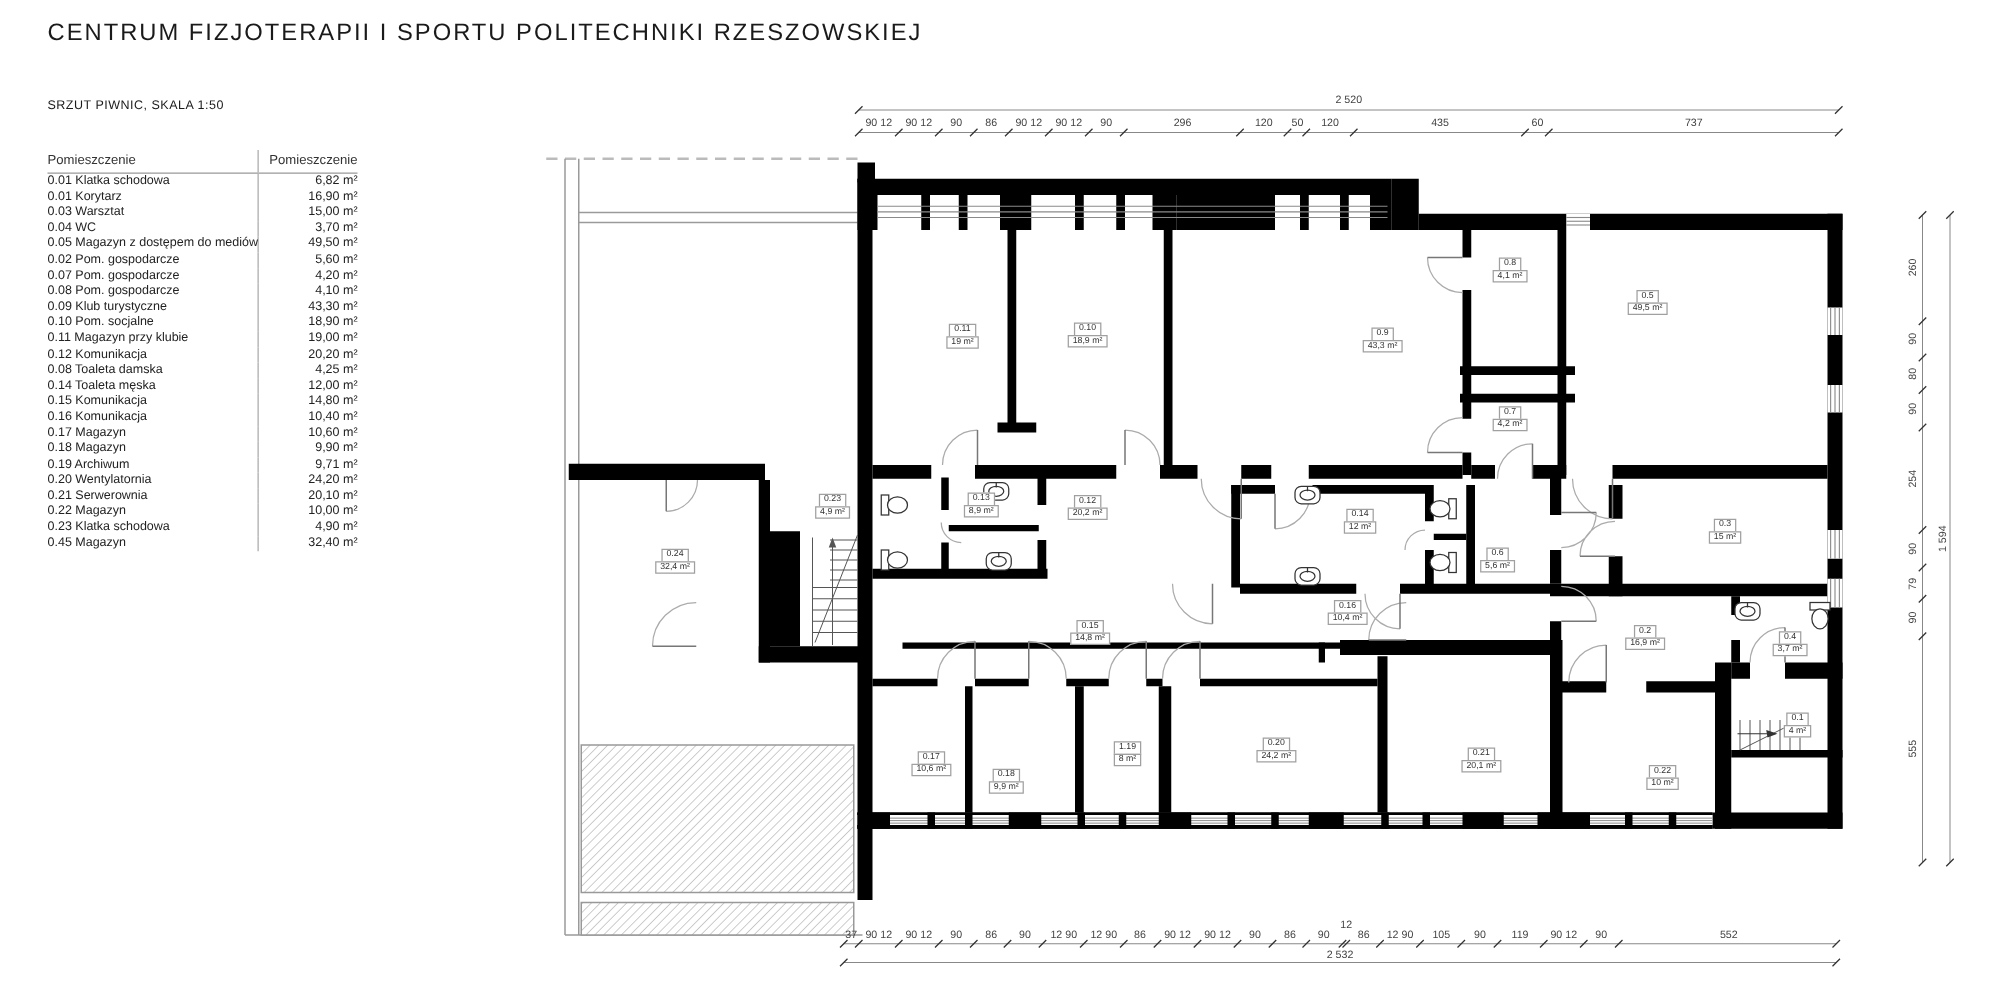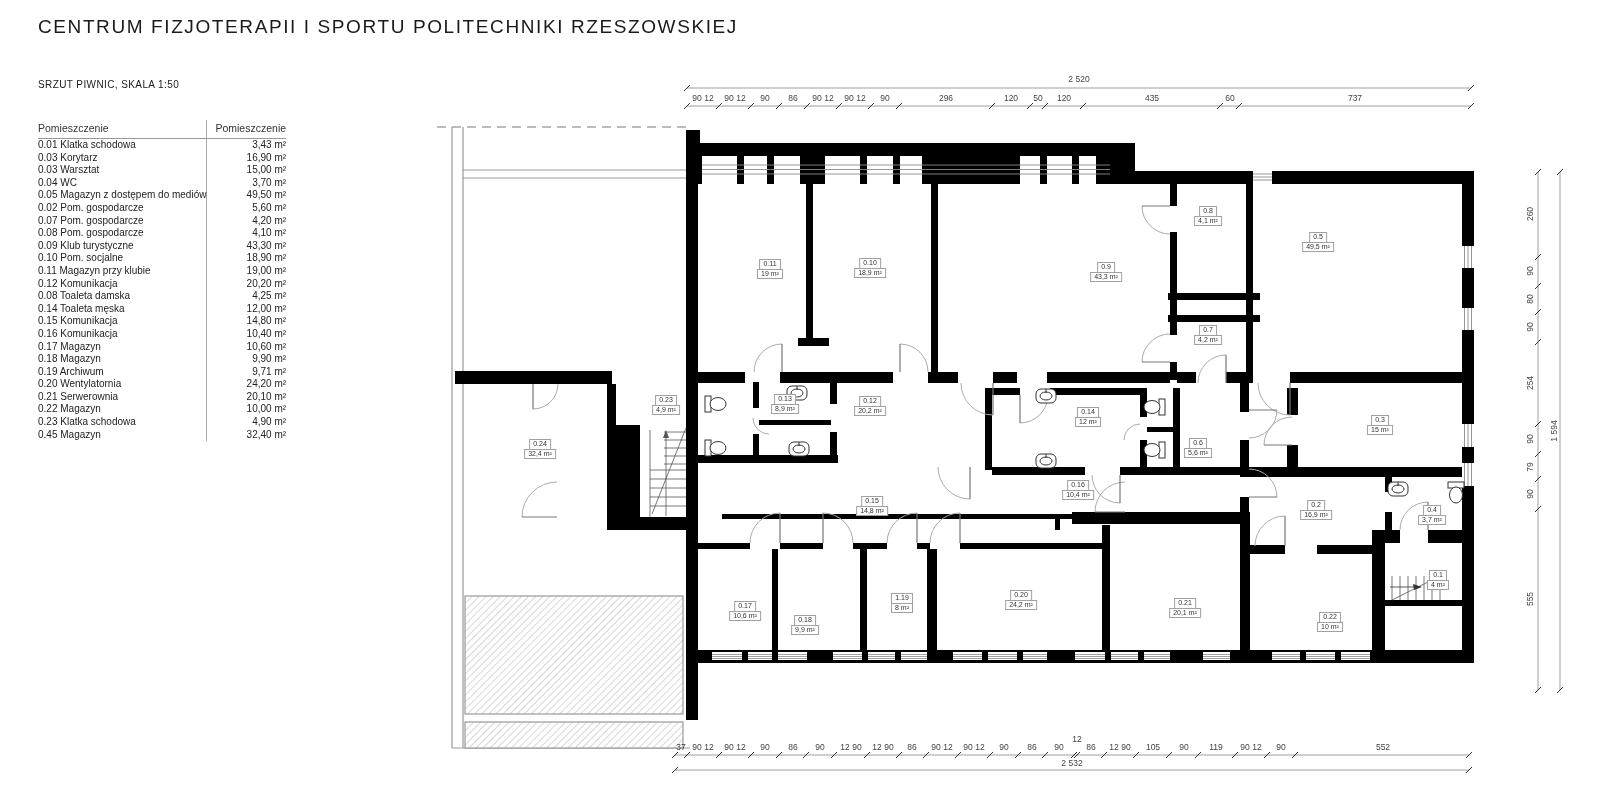--- a/index.html
+++ b/index.html
@@ -31,24 +31,24 @@
 <table class="legend">
   <thead>
     <tr>
       <th>Pomieszczenie</th>
       <th class="num">Pomieszczenie</th>
     </tr>
   </thead>
   <tbody>
       <tr>
         <td>0.01 Klatka schodowa</td>
-        <td class="num">3,43 m²</td>
-      </tr>
-      <tr>
-        <td>0.03 Korytarz</td>
+        <td class="num">6,82 m²</td>
+      </tr>
+      <tr>
+        <td>0.01 Korytarz</td>
         <td class="num">16,90 m²</td>
       </tr>
       <tr>
         <td>0.03 Warsztat</td>
         <td class="num">15,00 m²</td>
       </tr>
       <tr>
         <td>0.04 WC</td>
         <td class="num">3,70 m²</td>
       </tr>

